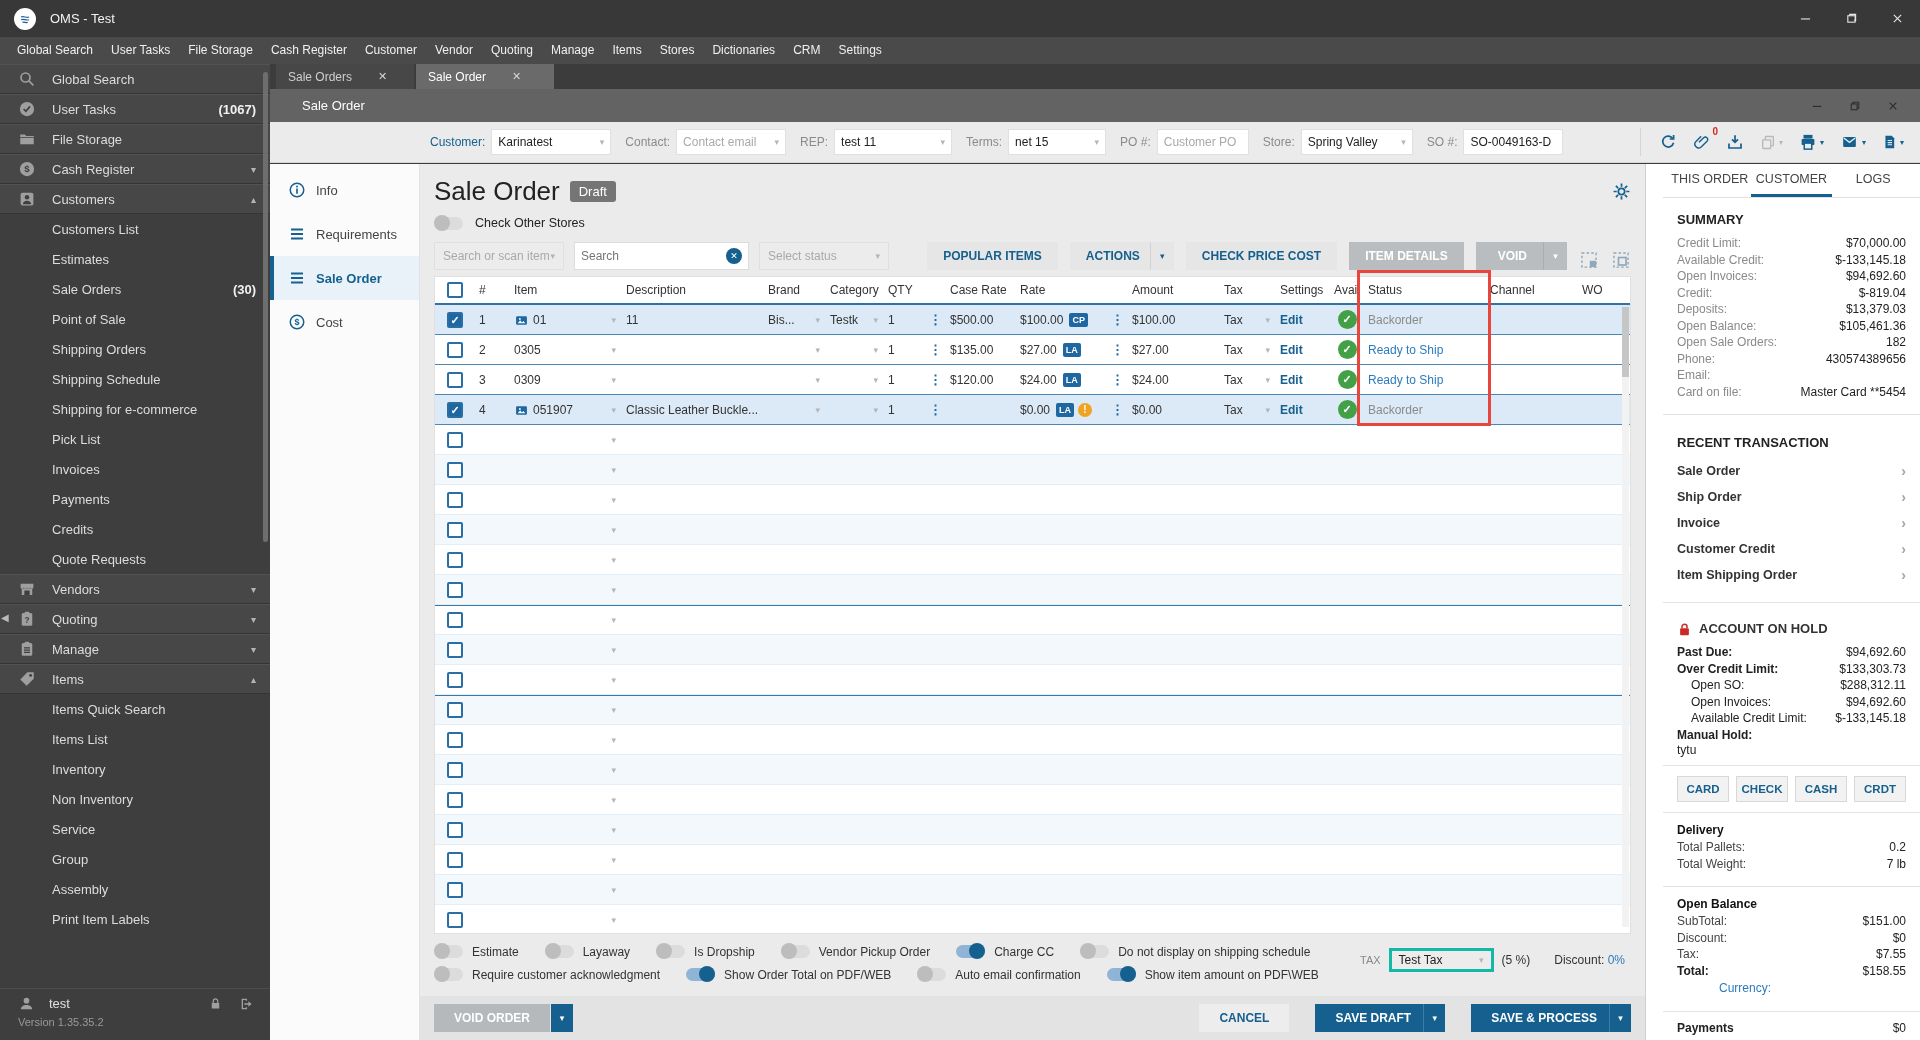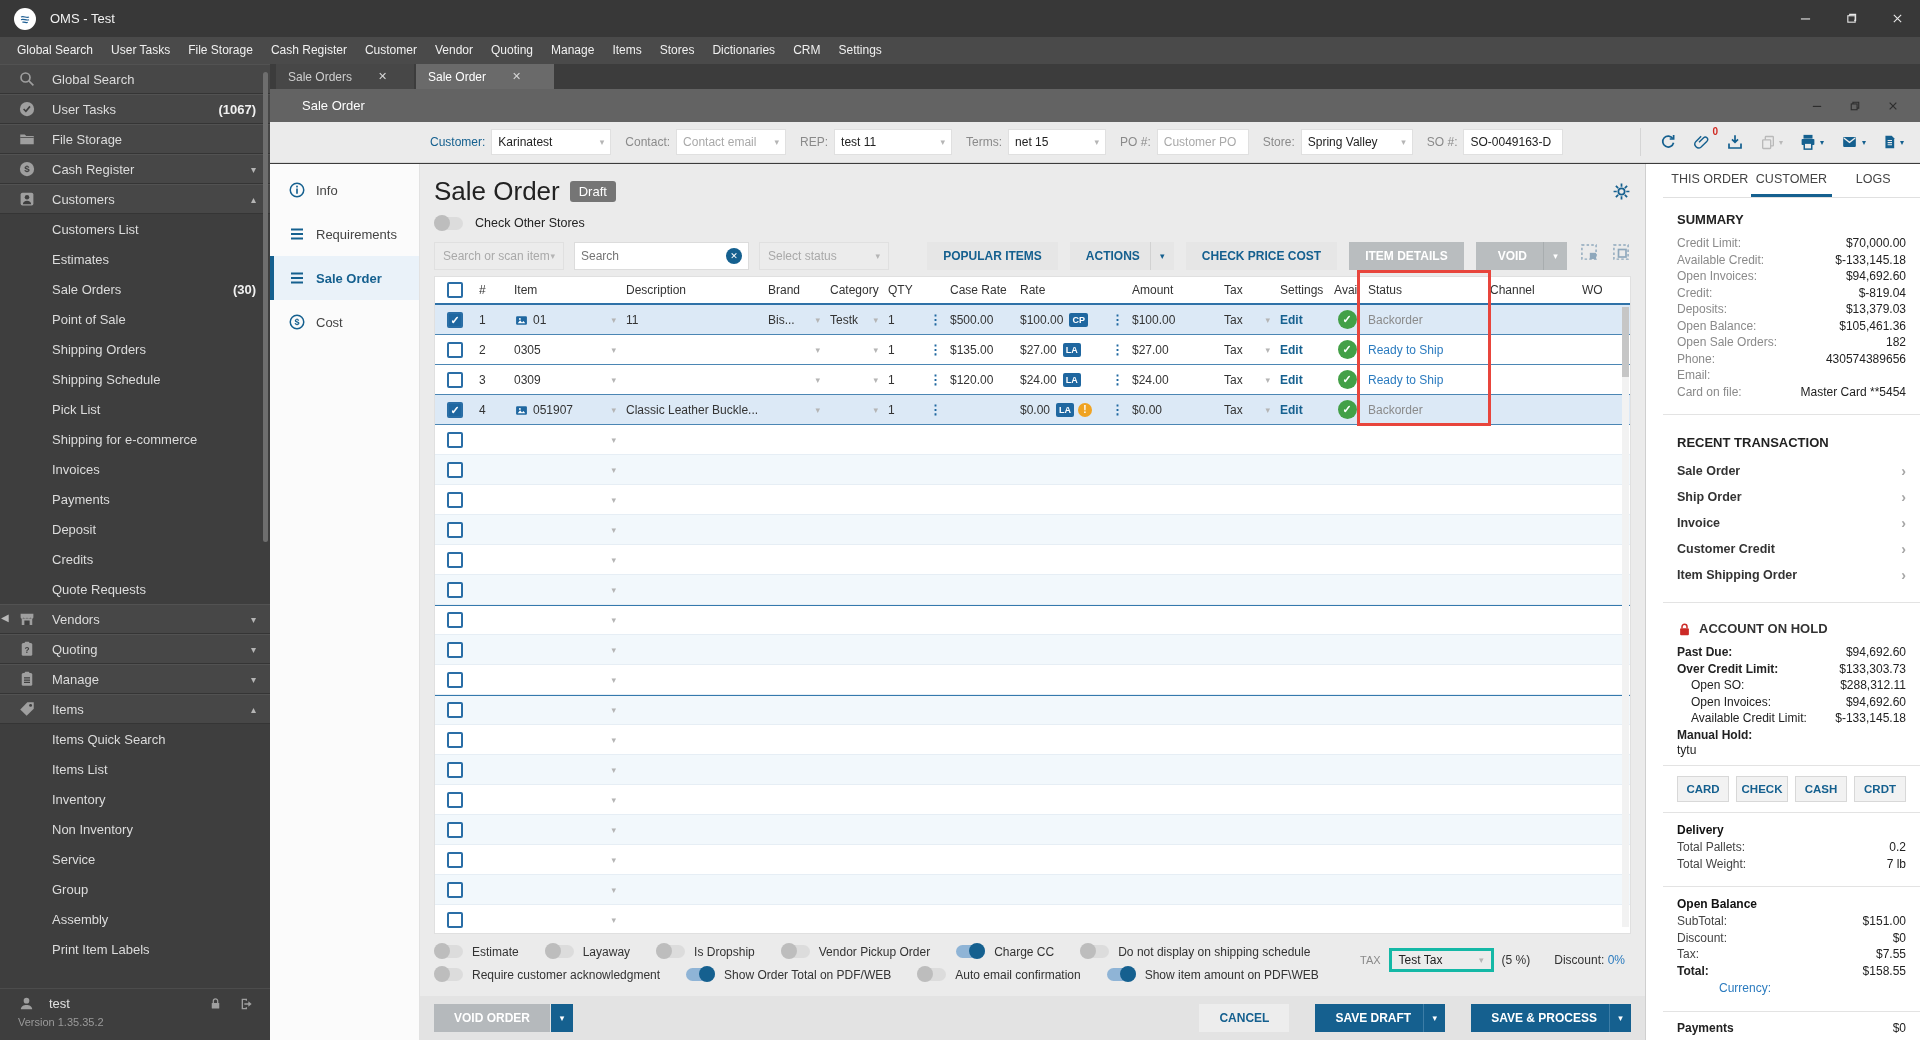--- a/index.html
+++ b/index.html
@@ -75,21 +75,21 @@
   #order-title { font-size:26px; color:#222; font-weight:normal; }
   #draft-badge { background:#757575; color:#fff; font-size:13px; padding:3px 9px; border-radius:3px; margin-left:10px; }
   #gear { margin-left:auto; color:#15608f; }
   #check-row { height:26px; display:flex; align-items:center; gap:12px; }
   #controls-row { height:40px; display:flex; align-items:center; gap:10px; }
   .sel-box { background:#ececec; border:1px solid #e0e0e0; height:28px; display:flex; align-items:center; padding:0 8px; color:#a9a9a9; width:130px; }
   .sel-box .car { margin-left:auto; color:#b5b5b5; font-size:9px; }
   #search-box { background:#fff; border:1px solid #dcdcdc; height:28px; width:175px; display:flex; align-items:center; padding:0 6px; }
   #search-box input { border:none; outline:none; flex:1; font-size:12px; font-family:inherit; color:#222; background:transparent; width:100px; }
   #search-clear { width:16px; height:16px; border-radius:50%; background:#15608f; color:#fff; font-size:9px; display:flex; align-items:center; justify-content:center; }
-  #ctl-buttons { margin-left:auto; display:flex; align-items:flex-start; gap:12px; }
+  #ctl-buttons { margin-left:auto; display:flex; align-items:flex-end; gap:12px; }
   .gbtn { background:#e6e6e6; color:#15608f; font-weight:bold; font-size:12px; height:28px; padding:0 16px; display:flex; align-items:center; }
   .gbtn.dis { background:#b9bdbf; color:#fff; }
   .gbtn-arrow { background:#e6e6e6; color:#15608f; width:24px; height:28px; display:flex; align-items:center; justify-content:center; font-size:9px; margin-left:-6px; border-left:1px solid #d2d2d2; }
   .gbtn-arrow.dis { background:#b9bdbf; color:#fff; border-left:1px solid #a8adaf; }
   .grid-ic { color:#8fa8bc; width:20px; height:20px; }
 
   
   #table-wrap { height:658px; background:#fff; border:1px solid #e0e0e0; position:relative; overflow:hidden; }
   .thead { display:flex; height:28px; border-bottom:2px solid #2f72a8; align-items:center; background:#fff; }
   .thead .tc { font-size:12px; color:#333; }
@@ -274,33 +274,30 @@
       <div class="side-item sub">
         <span class="lbl">Point of Sale</span>
       </div>
       <div class="side-item sub">
         <span class="lbl">Shipping Orders</span>
       </div>
       <div class="side-item sub">
         <span class="lbl">Shipping Schedule</span>
       </div>
       <div class="side-item sub">
+        <span class="lbl">Shipping for e-commerce</span>
+      </div>
+      <div class="side-item sub">
         <span class="lbl">Pick List</span>
       </div>
       <div class="side-item sub">
-        <span class="lbl">Shipping for e-commerce</span>
-      </div>
-      <div class="side-item sub">
         <span class="lbl">Invoices</span>
       </div>
       <div class="side-item sub">
         <span class="lbl">Payments</span>
-      </div>
-      <div class="side-item sub">
-        <span class="lbl">Deposit</span>
       </div>
       <div class="side-item sub">
         <span class="lbl">Credits</span>
       </div>
       <div class="side-item sub">
         <span class="lbl">Quote Requests</span>
       </div>
       <div class="side-item group">
         <span class="s-ic"><svg class="ic " width="18" height="18" viewBox="0 0 24 24">
             <path d="M3.5 5h17v4.5a2.1 2.1 0 0 1-4.2 0 2.1 2.1 0 0 1-4.3 0 2.1 2.1 0 0 1-4.2 0 2.1 2.1 0 0 1-4.3 0z" fill="currentColor"></path>

